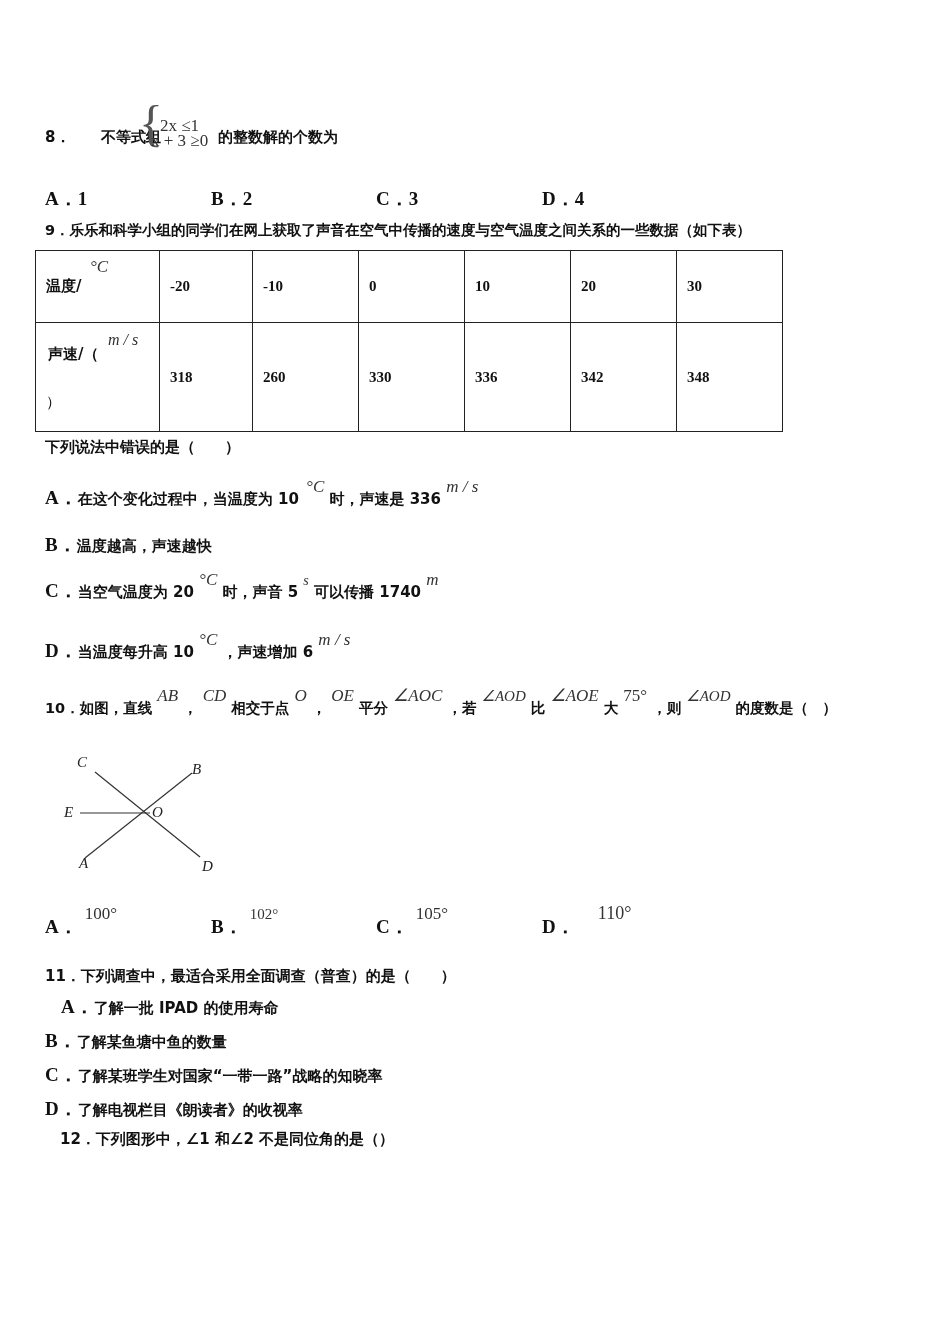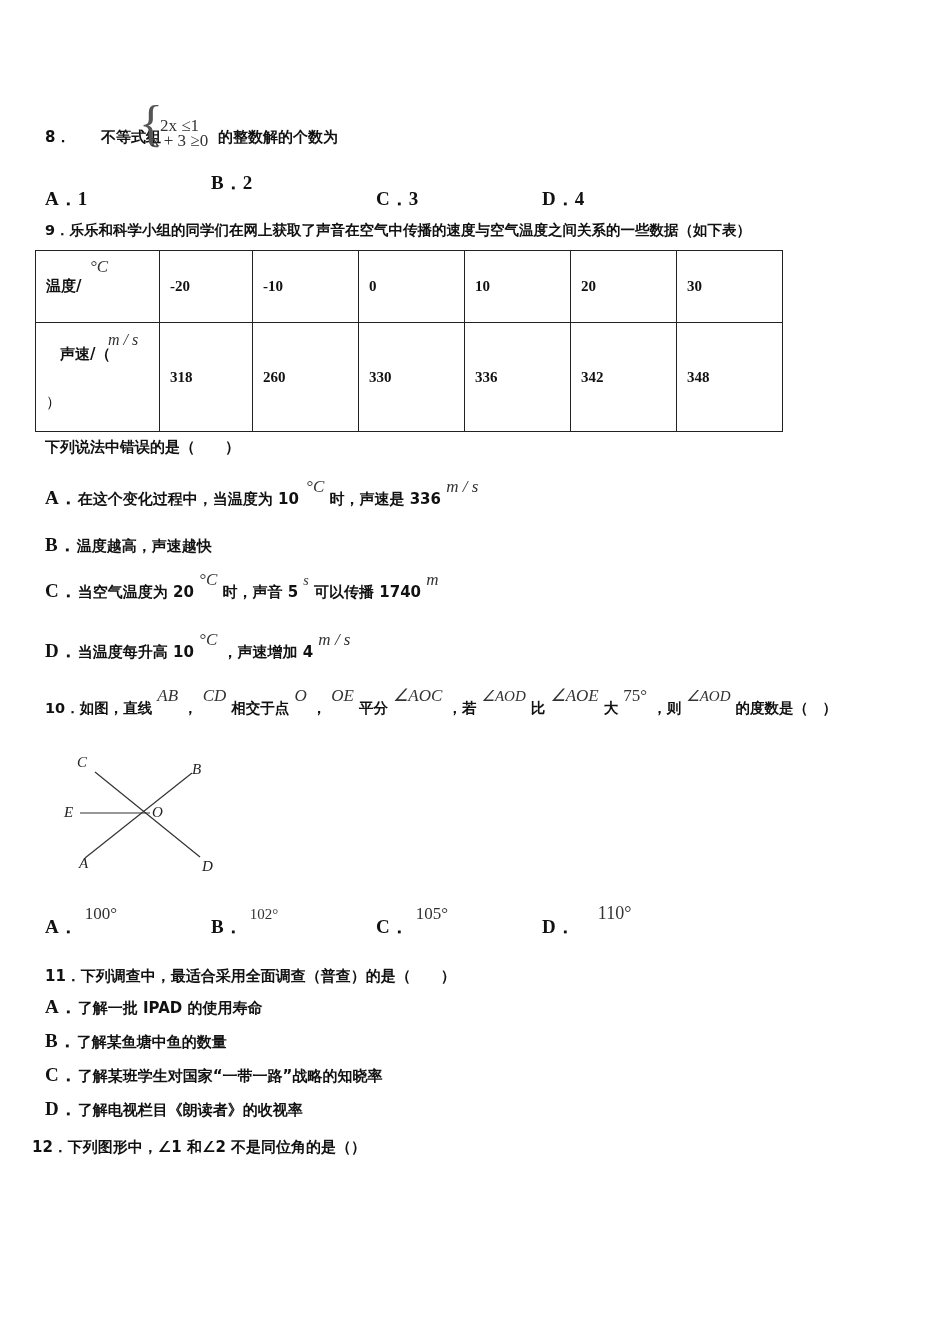--- a/index.html
+++ b/index.html
@@ -25,21 +25,21 @@
 
 <div>
   <span class="abs q" style="left:45px; top:128px;">8．</span>
   <span class="abs q" style="left:72px; top:128px;margin-left:29px;">不等式组</span>
   <span class="abs brace" style="left:139px; top:98px;">{</span>
   <span class="abs mathup" style="left:160px; top:116px;text-align:center;">2x ≤1</span>
   <span class="abs mathup" style="left:151px; top:131px;">x + 3 ≥0</span>
   <span class="abs q" style="left:218px; top:128px;">的整数解的个数为</span>
 
   <span class="abs opt-label" style="left:45px; top:186px;"><span>A．</span><span>1</span></span>
-  <span class="abs opt-label" style="left:211px; top:170px;"><span>B．</span><span>2</span></span>
+  <span class="abs opt-label" style="left:211px; top:186px;"><span>B．</span><span>2</span></span>
   <span class="abs opt-label" style="left:376px; top:186px;"><span>C．</span><span>3</span></span>
   <span class="abs opt-label" style="left:542px; top:186px;"><span>D．</span><span>4</span></span>
 </div>
 
 <div>
   <span class="abs q" style="left:45px; top:221px; font-size:14.5px;">9．乐乐和科学小组的同学们在网上获取了声音在空气中传播的速度与空气温度之间关系的一些数据（如下表）</span>
 
   <table class="data">
     <tbody>
         <tr class="r1">
@@ -49,21 +49,21 @@
       </td>
       <td style="width:82px;">-20</td>
       <td style="width:95px;">-10</td>
       <td style="width:95px;">0</td>
       <td style="width:95px;">10</td>
       <td style="width:95px;">20</td>
       <td style="width:95px;">30</td>
     </tr>
     <tr class="r2">
       <td style="position:relative;">
-        <span class="hdr abs" style="left:24px; top:22px;">声速/（</span>
+        <span class="hdr abs" style="left:12px; top:22px;">声速/（</span>
         <span class="math abs" style="left:72px; top:8px; font-size:16px;">m / s</span>
         <span class="hdr abs" style="left:10px; top:70px; font-weight:normal;">）</span>
       </td>
       <td>318</td>
       <td>260</td>
       <td>330</td>
       <td>336</td>
       <td>342</td>
       <td>348</td>
     </tr>
@@ -85,21 +85,21 @@
     <span class="opt-label">C．</span><span>当空气温度为 20</span>
     <span class="math sup">°C</span>
     <span>时，声音 5</span>
     <span class="math sup" style="font-size:14px;">s</span>
     <span>可以传播 1740</span>
     <span class="math sup">m</span>
   </div>
   <div class="abs q" style="left:45px; top:638px;">
     <span class="opt-label">D．</span><span>当温度每升高 10</span>
     <span class="math sup">°C</span>
-    <span>，声速增加 4</span>
+    <span>，声速增加 6</span>
     <span class="math sup">m / s</span>
   </div>
 </div>
 
 <div>
   <div class="abs q" style="left:45px; top:697px; font-size:14.5px;">
     <span>10．如图，直线</span>
     <span class="math sup">AB</span>
     <span>，</span>
     <span class="math sup">CD</span>
@@ -145,29 +145,29 @@
     <span class="mathup" style="margin-left:2px;">105°</span>
   </div>
   <div class="abs" style="left:542px; top:900px;">
     <span class="opt-label" style="position:relative; top:14px;">D．</span>
     <span class="mathup" style="margin-left:18px; font-size:18px;">110°</span>
   </div>
 </div>
 
 <div>
   <span class="abs q" style="left:45px; top:939px;margin-top:28px;">11．下列调查中，最适合采用全面调查（普查）的是（　　）</span>
-  <div class="abs q" style="left:45px; top:994px;">
+  <div class="abs q" style="left:61px; top:994px;">
     <span class="opt-label">A．</span><span>了解一批 IPAD 的使用寿命</span>
   </div>
   <div class="abs q" style="left:45px; top:1028px;">
     <span class="opt-label">B．</span><span>了解某鱼塘中鱼的数量</span>
   </div>
   <div class="abs q" style="left:45px; top:1062px;">
     <span class="opt-label">C．</span><span>了解某班学生对国家“一带一路”战略的知晓率</span>
   </div>
   <div class="abs q" style="left:45px; top:1096px;">
     <span class="opt-label">D．</span><span>了解电视栏目《朗读者》的收视率</span>
   </div>
 </div>
 
 <div>
-  <span class="abs q" style="left:32px; top:1130px;margin-top:8px;">12．下列图形中，∠1 和∠2 不是同位角的是（）</span>
+  <span class="abs q" style="left:60px; top:1130px;">12．下列图形中，∠1 和∠2 不是同位角的是（）</span>
 </div>
 
 </body></html>

